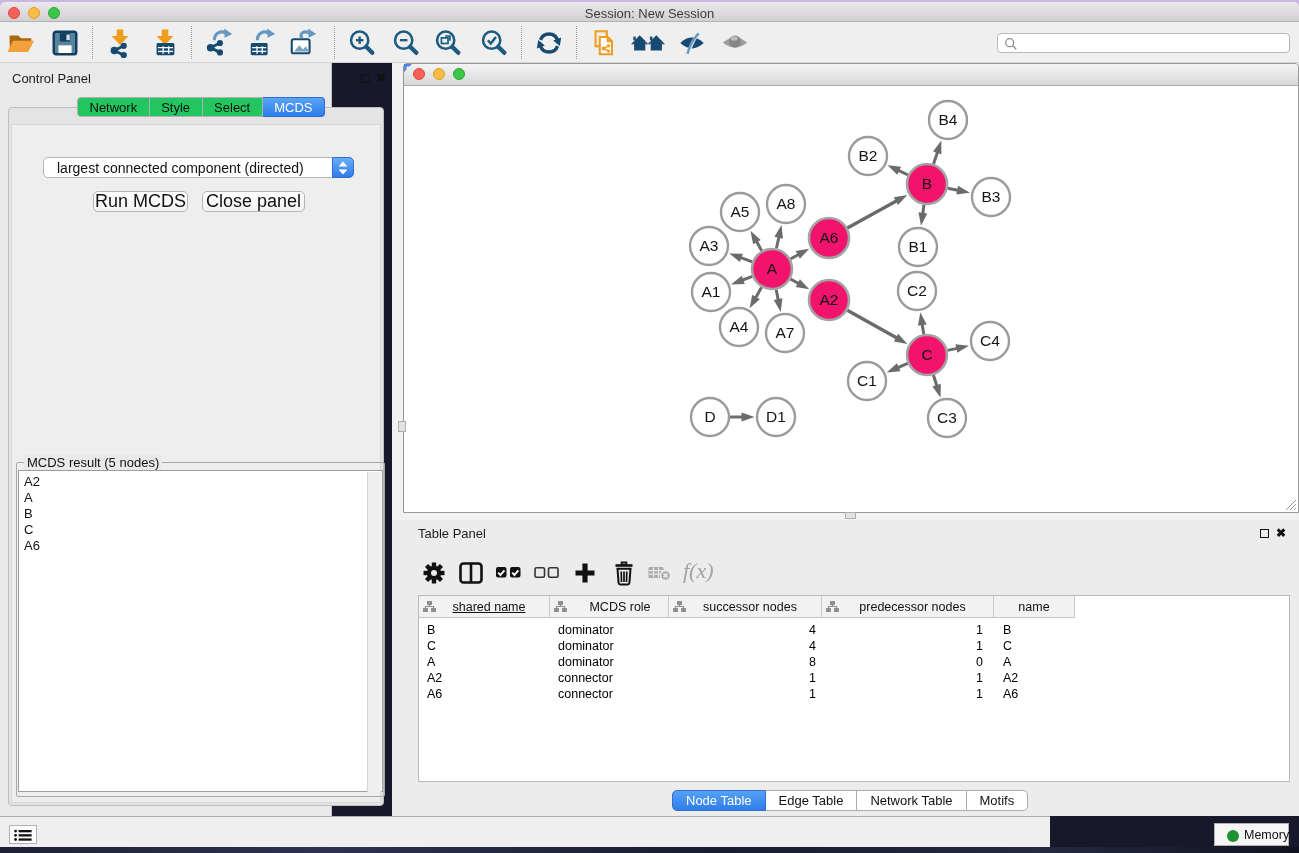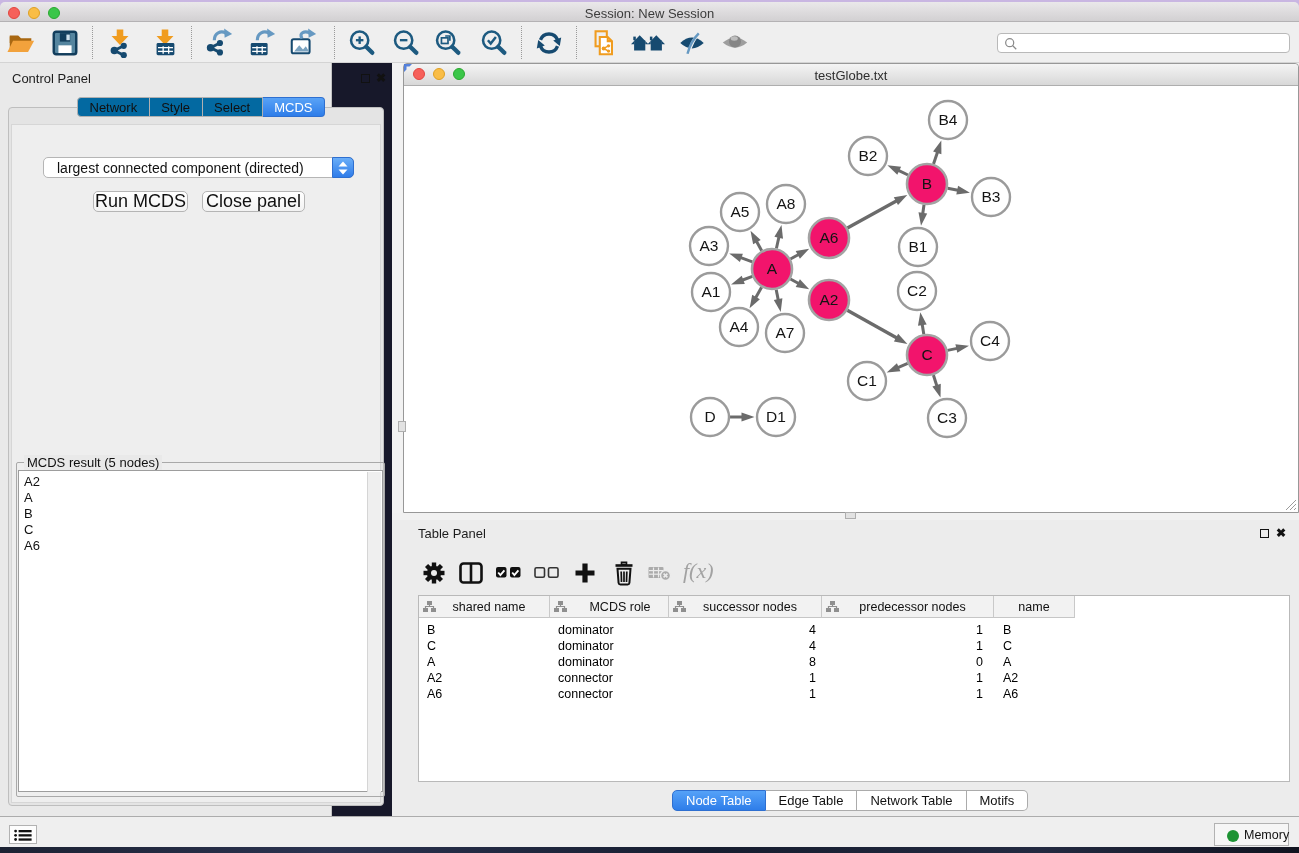--- a/index.html
+++ b/index.html
@@ -31,21 +31,21 @@
     border:1px solid #b9b9b9; border-radius:4px; }
 
   
   #cpanel { left:0; top:63px; width:332px; height:753px; background:#e9e9e9;
     border-right:1px solid #c2c2c2; }
   #cpTitle { left:12px; top:8px; font-size:13px; color:#1d1d1d; }
   .winbtn-sq { position:absolute; width:9px; height:9px; border:1.5px solid #111; }
   .winbtn-x  { position:absolute; font-size:12px; font-weight:bold; color:#111; }
 
   #cpTabs { left:77px; top:34px; height:20px; display:flex; font-size:13px; }
-  .cptab { border:1px solid #b0b0b0; border-left:none; background:#0369a1; color:#111;
+  .cptab { border:1px solid #b0b0b0; border-left:none; background:#22c55e; color:#111;
     padding:0 11.5px; line-height:19px; }
   .cptab.first { border-left:1px solid #b0b0b0; border-radius:4px 0 0 4px; }
   .cptab.last  { border-radius:0 4px 4px 0; }
   .cptab.sel { background:linear-gradient(#59a3f7,#2e7de9); color:#fff; border-color:#2e6fd0;text-align:center; }
 
   #cpOuter { left:8px; top:44px; width:376px; height:699px; background:#e4e4e4;
     border:1px solid #bebebe; border-radius:4px; }
   #cpInner { left:11px; top:61px; width:370px; height:679px; background:#eeeeee;
     border:1px solid #d6d6d6; }
   #optLabel { left:0; width:392px; top:73px; text-align:center; font-size:14px; color:#111; }
@@ -93,21 +93,21 @@
   .trow { position:absolute; font-size:12.5px; color:#000; height:16px; line-height:16px; }
 
   #btabs { left:280px; top:277px; height:21px; display:flex; font-size:13px; }
   .btab { border:1px solid #ababab; border-left:none; background:#fff; color:#111;
     padding:0 13px; line-height:20px; }
   .btab.first { border-left:1px solid #ababab; border-radius:5px 0 0 5px; }
   .btab.last { border-radius:0 5px 5px 0; }
   .btab.sel { background:linear-gradient(#55a2f8,#2e7de9); color:#fff; border-color:#2e6fd0; }
 
   
-  #statusbar { left:0; top:816px; width:1299px; height:31px; background:#efefef;
+  #statusbar { left:0; top:816px; width:1050px; height:31px; background:#efefef;
     border-top:1px solid #acacac;padding-left:19px; }
   #listBtn { left:9px; top:8px; width:28px; height:19px; background:#fdfdfd;
     border:1px solid #b2b2b2; }
   #memBtn { left:1214px; top:6px; width:75px; height:23px; background:#f6f6f6;
     border:1px solid #b2b2b2; font-size:12.5px; color:#111; }
   #memBtn .dot { position:absolute; left:12px; top:5.5px; width:12px; height:12px;
     border-radius:50%; background:#1d9334; }
   #memBtn .lbl { position:absolute; left:29px; top:3.5px; }
 </style>
 </head>
@@ -319,21 +319,20 @@
       <div class="it" style="top:67px;">A6</div>
     </div>
   </div>
 
   <div class="abs" style="left:392px; top:63px; width:907px; height:450px; background:#f2f2f2;"></div>
   <div class="abs" id="netwin">
     <div class="abs" id="netTitle">
       <div class="tl t1"></div>
       <div class="tl t2"></div>
       <div class="tl t3"></div>
-      <div class="abs" id="netName">testGlobe.txt</div>
       <svg class="abs" style="left:0; top:0;" width="10" height="10" viewBox="0 0 10 10">
         <path d="M0 8 L0 0 L8 0 L5.5 2.5 L2.5 2.5 L2.5 5.5 Z" fill="#3a6fd8" opacity="0.85"></path>
       </svg>
     </div>
     <svg id="graph" class="abs" style="left:0; top:22px;" width="894" height="426" viewBox="0 0 894 426">
       <line x1="357.7" y1="164.7" x2="351.9" y2="154.3" stroke="#6b6b6b" stroke-width="3.0"></line>
       <polygon points="346.5,144.7 356.7,153.9 349.1,158.2" fill="#6b6b6b"></polygon>
       <line x1="372.4" y1="162.5" x2="375.2" y2="149.8" stroke="#6b6b6b" stroke-width="3.0"></line>
       <polygon points="377.5,139.0 379.0,152.7 370.4,150.8" fill="#6b6b6b"></polygon>
       <line x1="348.3" y1="175.8" x2="335.5" y2="171.1" stroke="#6b6b6b" stroke-width="3.0"></line>
@@ -487,21 +486,21 @@
         </g>
         <circle cx="17.5" cy="14.5" r="5" fill="#ababab" stroke="#ececec" stroke-width="1.4"></circle>
         <g stroke="#ececec" stroke-width="1.6">
           <line x1="15.6" y1="12.6" x2="19.4" y2="16.4"></line>
           <line x1="19.4" y1="12.6" x2="15.6" y2="16.4"></line>
         </g>
       </svg>
     </div>
     <div class="abs" style="left:291px; top:45px; font-family:'Liberation Serif',serif; font-style:italic; font-size:22px; color:#a2a2a2;">f(x)</div>
     <div class="abs" id="tableBox">
-      <div class="thead" style="left:0; width:131px;"><svg width="13" height="12" viewBox="0 0 13 12" style="position:absolute; left:4px; top:5px;">
+      <div class="thead" style="left:0; width:131px;text-decoration:underline;"><svg width="13" height="12" viewBox="0 0 13 12" style="position:absolute; left:4px; top:5px;">
           <g fill="#8f8f8f">
             <rect x="4" y="0" width="5" height="4"></rect>
             <rect x="0" y="7" width="5" height="4"></rect>
             <rect x="8" y="7" width="5" height="4"></rect>
           </g>
           <g stroke="#8f8f8f" stroke-width="1.2" fill="none">
             <path d="M6.5 4 v2 M2.5 7 v-1.5 h8 V7"></path>
           </g>
         </svg><span style="margin-left:10px;">shared name</span></div>
       <div class="thead" style="left:131px; width:119px;"><svg width="13" height="12" viewBox="0 0 13 12" style="position:absolute; left:4px; top:5px;">

